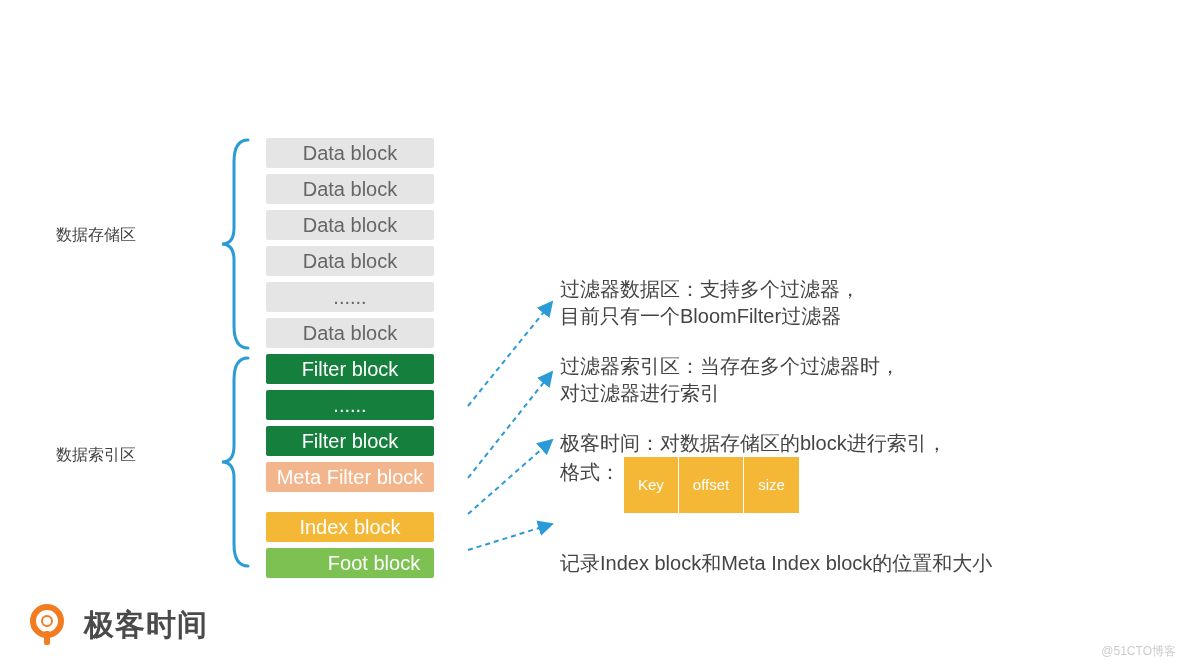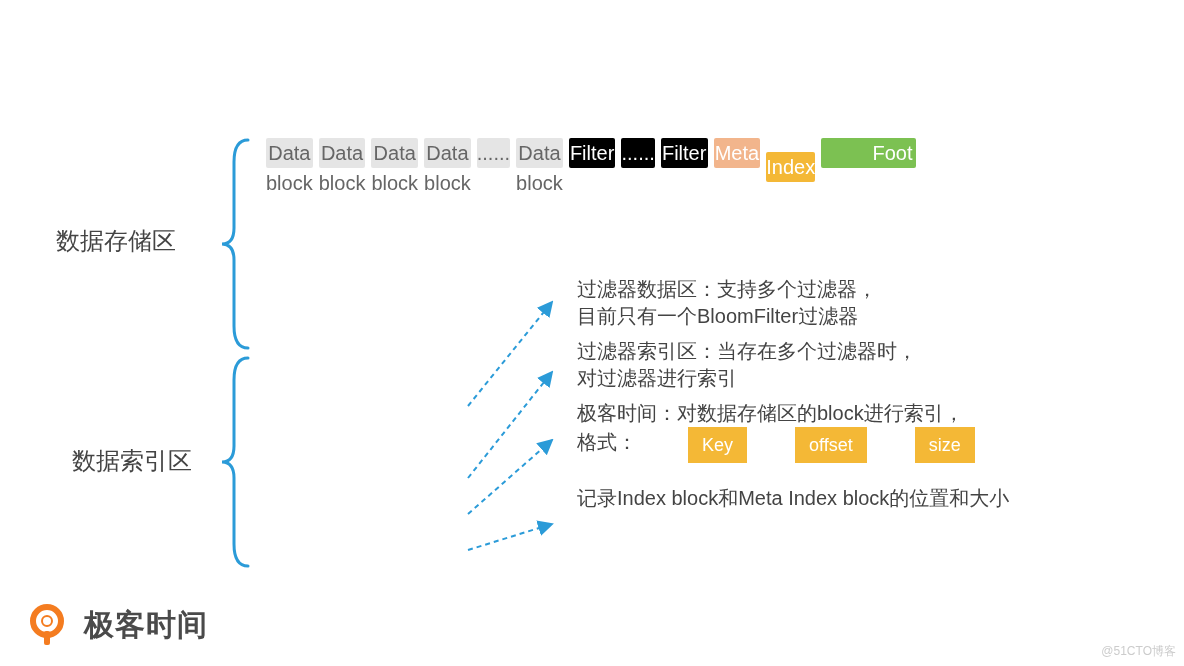--- a/index.html
+++ b/index.html
@@ -1,54 +1,54 @@
 <!DOCTYPE html>
 <html><head>
 <meta charset="utf-8">
 <style>
   * { box-sizing: border-box; margin: 0; padding: 0; }
   html, body { width: 1184px; height: 666px; font-family: "PingFang SC", "Microsoft YaHei", Arial, sans-serif; background: #fff; color: #333; }
   .canvas { position: relative; width: 1184px; height: 666px; }
 
-  .label-region { position: absolute; font-size: 24px; color: #444; }
+  .label-region { position: absolute; font-size: 16px; color: #444; }
 
   .bracket { position: absolute; width: 30px; }
   .bracket svg { display: block; }
 
-  .stack { position: absolute; left: 266px; top: 138px; width: 228px; display: flex; gap: 6px; }
+  .stack { position: absolute; left: 266px; top: 138px; width: 168px; display: flex; flex-direction: column; gap: 6px; }
   .blk { height: 30px; line-height: 30px; text-align: center; font-size: 20px; border-radius: 2px; }
   .blk-data { background: #e5e5e5; color: #666; }
-  .blk-filter { background: #000000; color: #fff; }
+  .blk-filter { background: #15803d; color: #fff; }
   .blk-meta { background: #f2b58c; color: #fff; }
   .blk-index { background: #f4b836; color: #fff; margin-top: 14px; }
   .blk-foot { background: #7cc152; color: #fff; padding-left: 48px; }
 
-  .annotations { position: absolute; left: 577px; top: 276px; width: 580px; display: flex; flex-direction: column; gap: 8px; font-size: 20px; color: #444; }
+  .annotations { position: absolute; left: 560px; top: 276px; width: 580px; display: flex; flex-direction: column; gap: 23px; font-size: 20px; color: #444; }
   .ann-row { display: flex; flex-wrap: wrap; align-items: flex-start; line-height: 30px; }
   .ann-row .txt { white-space: pre; }
 
   .keybox { display: inline-flex; margin-left: 4px; }
-  .keybox span { background: #f4b836; color: #fff; font-size: 18px; padding: 3px 14px; border-right: 1px solid #fff; margin-left: 47px; }
+  .keybox span { background: #f4b836; color: #fff; font-size: 15px; padding: 13px 14px; border-right: 1px solid #fff; }
   .keybox span:last-child { border-right: none; }
 
   .arrows { position: absolute; left: 0; top: 0; width: 1184px; height: 666px; pointer-events: none; }
 
   .logo { position: absolute; left: 28px; bottom: 20px; display: flex; align-items: center; gap: 18px; }
   .logo-glyph { width: 38px; height: 42px; position: relative; }
   .logo-text { font-size: 30px; font-weight: 700; color: #4a4a4a; letter-spacing: 1px; }
 
   .watermark { position: absolute; right: 8px; bottom: 6px; font-size: 12px; color: #ccc; }
 </style>
 </head>
 <body>
 
 <div class="canvas">
 
   <div class="label-region" style="left:56px; top:225px;">数据存储区</div>
-  <div class="label-region" style="left:72px; top:445px;">数据索引区</div>
+  <div class="label-region" style="left:56px; top:445px;">数据索引区</div>
 
   <div class="bracket" style="left:220px; top:138px; height:212px;">
     <svg width="30" height="212" viewBox="0 0 30 212">
         <path d="M28 2 Q14 2 14 24 L14 90 Q14 106 2 106 Q14 106 14 122 L14 188 Q14 210 28 210" stroke="#2b9bd8" stroke-width="3" fill="none" stroke-linecap="round"></path>
       </svg>
   </div>
   <div class="bracket" style="left:220px; top:356px; height:212px;">
     <svg width="30" height="212" viewBox="0 0 30 212">
         <path d="M28 2 Q14 2 14 24 L14 90 Q14 106 2 106 Q14 106 14 122 L14 188 Q14 210 28 210" stroke="#2b9bd8" stroke-width="3" fill="none" stroke-linecap="round"></path>
       </svg>

